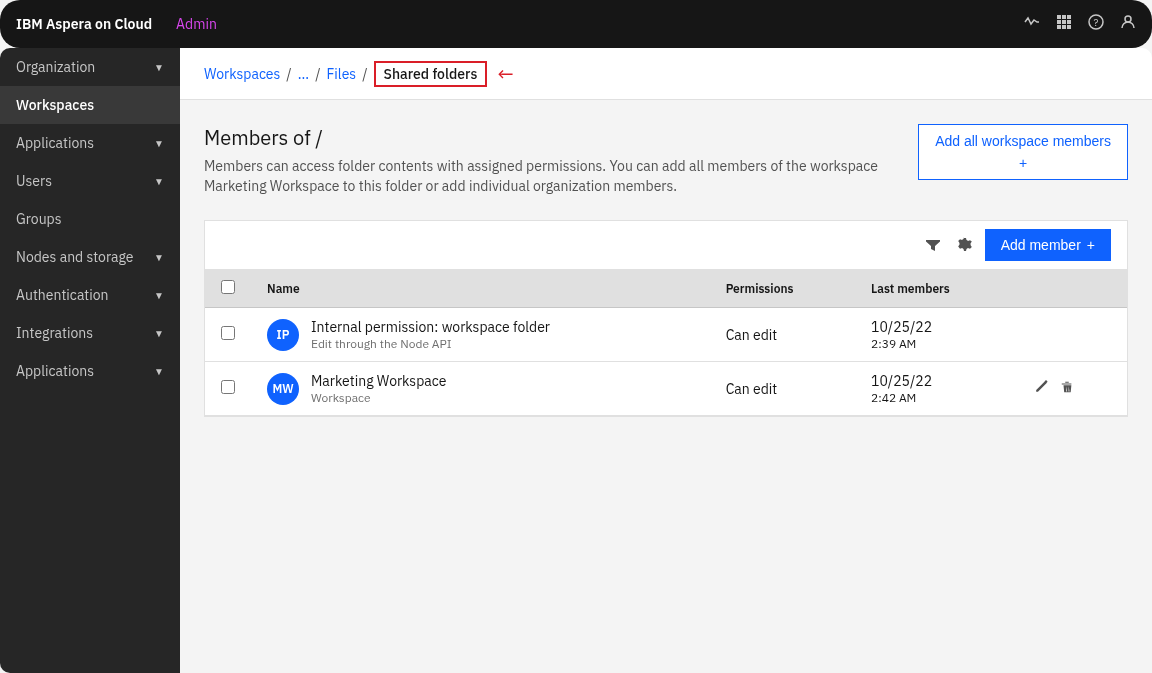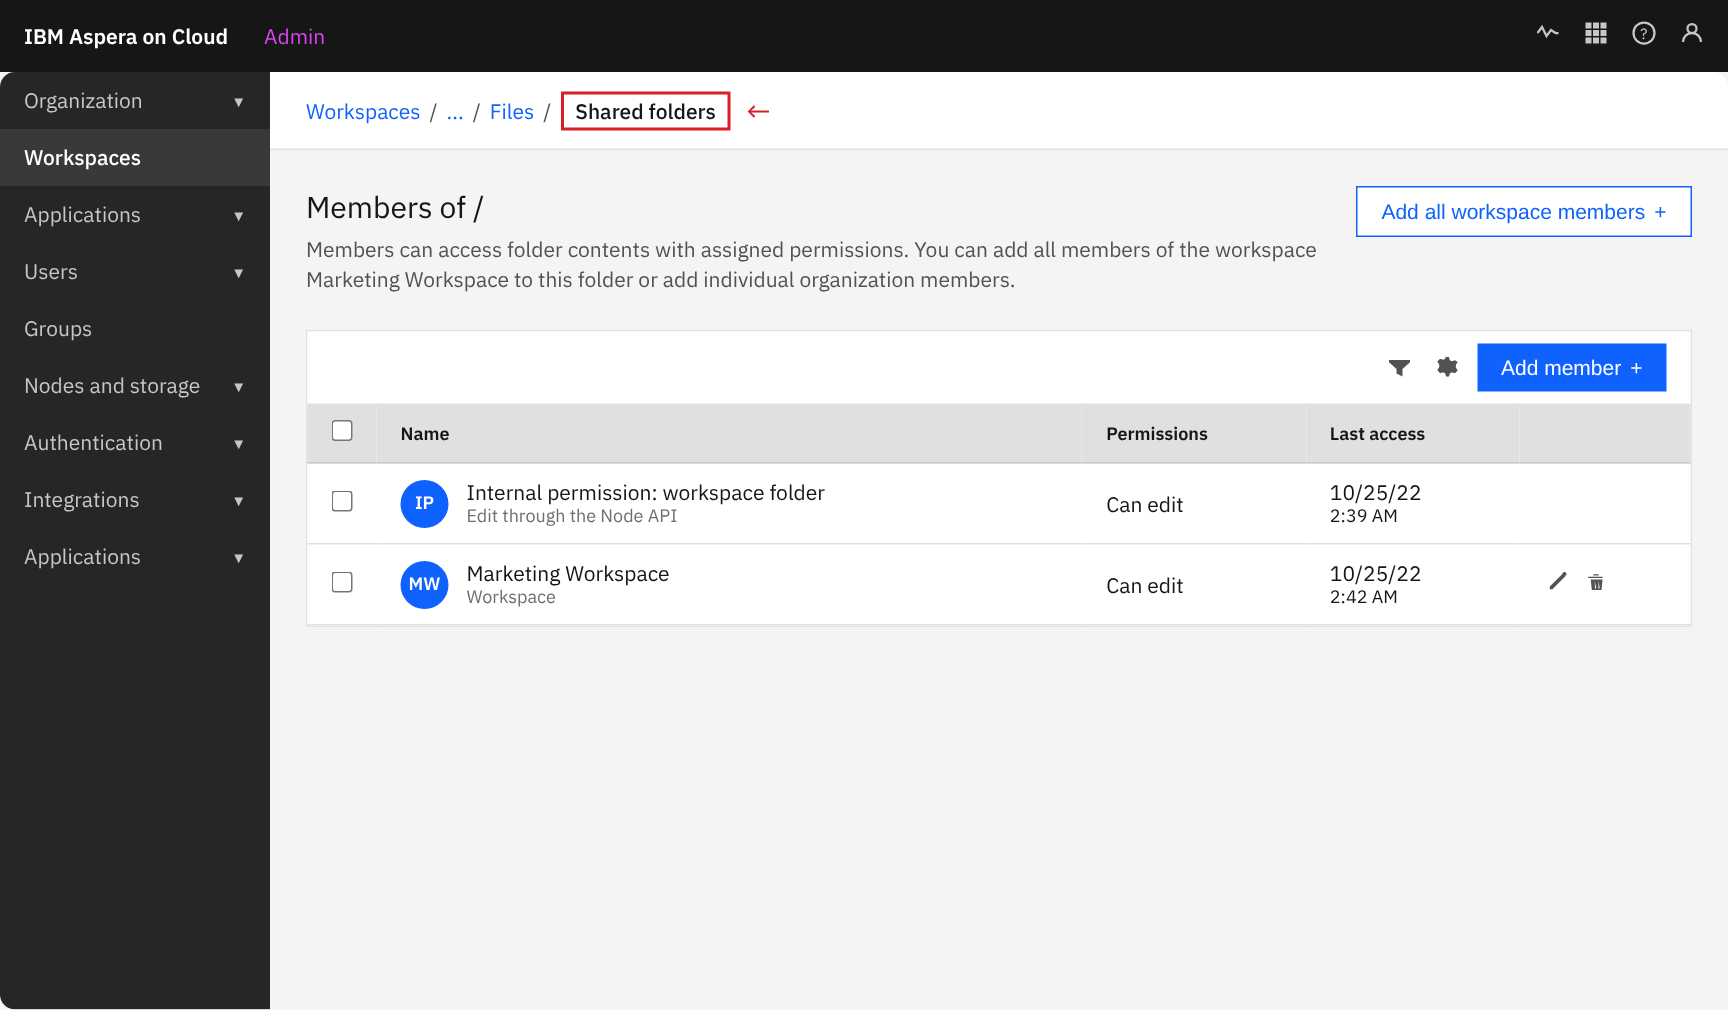--- a/index.html
+++ b/index.html
@@ -8,20 +8,21 @@
     
     .topnav {
       background: #161616;
       color: #fff;
       height: 48px;
       display: flex;
       align-items: center;
       padding: 0 16px;
       flex-shrink: 0;
       gap: 16px;
+      border-radius: 20px;
     }
     .topnav-brand { font-size: 14px; font-weight: 600; color: #fff; white-space: nowrap; }
     .topnav-admin { font-size: 14px; color: #d946ef; margin-left: 8px; }
     .topnav-right { margin-left: auto; display: flex; align-items: center; gap: 16px; }
     .topnav-icon { color: #c6c6c6; cursor: pointer; font-size: 16px; }
 
     
     .layout { display: flex; flex: 1; overflow: hidden; border-radius: 10px; }
 
     
@@ -112,20 +113,21 @@
       border: 1px solid #0f62fe;
       color: #0f62fe;
       padding: 8px 16px;
       cursor: pointer;
       font-size: 14px;
       display: flex;
       align-items: center;
       gap: 6px;
       white-space: nowrap;
       flex-shrink: 0;
+      flex-direction: column;
     }
 
     
     .table-container {
       background: #fff;
       border: 1px solid #e0e0e0;
     }
 
     
     .table-toolbar {
@@ -351,21 +353,21 @@
         </div>
 
         <table>
           <thead>
             <tr>
               <th class="checkbox-cell">
                 <input type="checkbox" style="">
               </th>
               <th>Name</th>
               <th>Permissions</th>
-              <th>Last access</th>
+              <th>Last members</th>
               <th></th>
             </tr>
           </thead>
           <tbody>
 
             <tr>
               <td class="checkbox-cell">
                 <input type="checkbox" style="">
               </td>
               <td>

